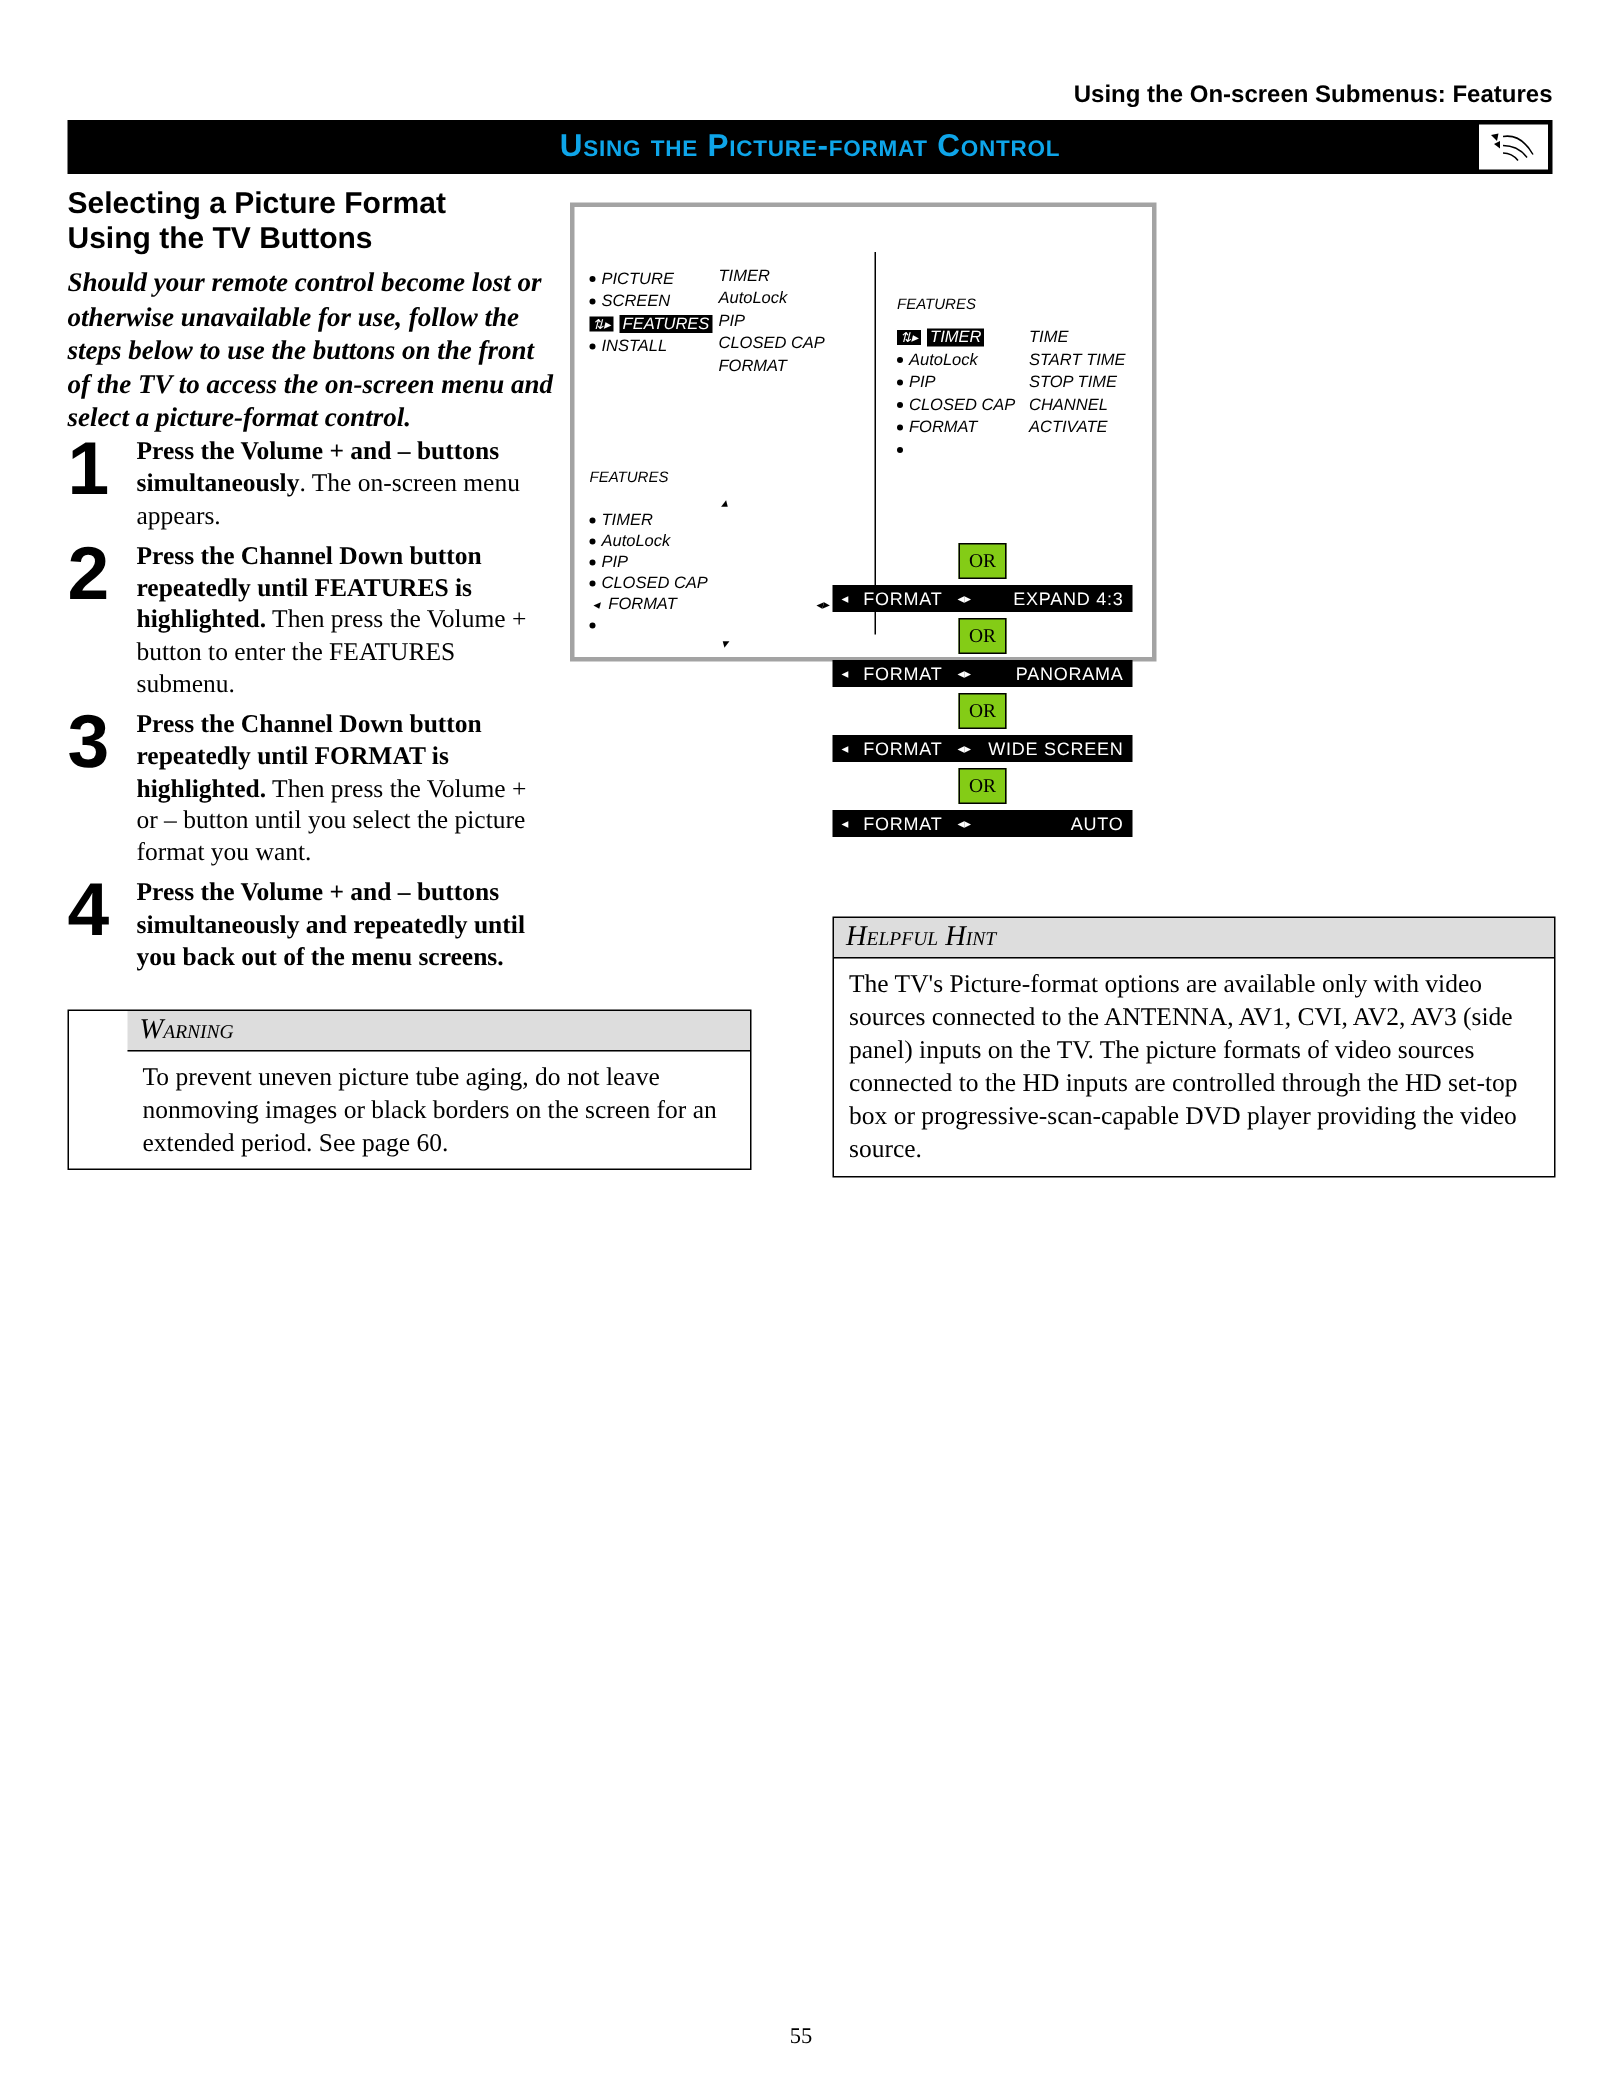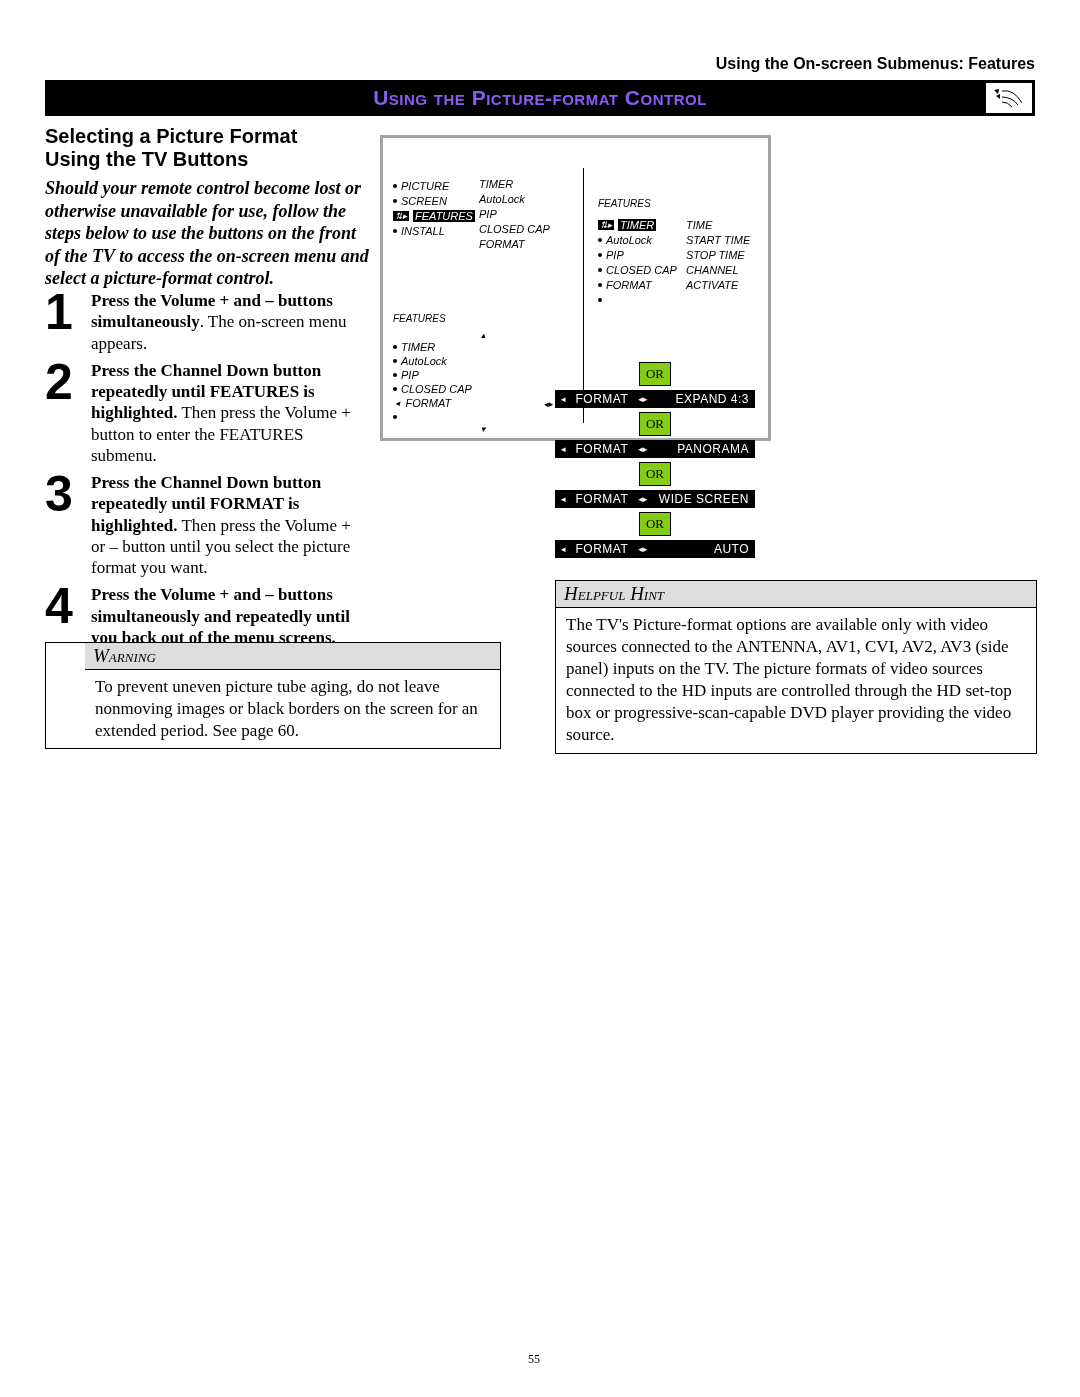--- a/index.html
+++ b/index.html
@@ -21,21 +21,21 @@
     right:45px;
     font-family:Arial,Helvetica,sans-serif;
     font-weight:bold;
     font-size:16px;
   }
   .titlebar{
     position:absolute;
     top:80px;left:45px;right:45px;
     height:36px;
     background:#000;
-    color:#8b5cf6;
+    color:#0ea5e9;
     font-family:Arial,Helvetica,sans-serif;
     font-weight:bold;
     font-size:21px;
     letter-spacing:.5px;
     display:flex;align-items:center;justify-content:center;
     font-variant:small-caps;
   }
   .titlebar .iconbox{
     position:absolute;right:3px;top:3px;
     width:46px;height:30px;background:#fff;
@@ -59,33 +59,34 @@
   .step{display:flex;gap:12px;margin-top:6px;}
   .step .num{
     font-family:Arial,Helvetica,sans-serif;
     font-weight:bold;font-size:50px;line-height:.9;width:34px;flex:none;
   }
   .step .txt{font-size:17px;line-height:1.25;}
   .step .txt b{font-weight:bold;}
   .box{
     border:1px solid #000;
     background:#fff;
+    margin-top:31px;
   }
   .boxhead{
     background:#ddd;
     border-bottom:1px solid #000;
     font-family:"Times New Roman",serif;
     font-style:italic;font-variant:small-caps;
     font-size:19px;padding:2px 8px;font-weight:500;
   }
   .boxbody{padding:6px 10px;font-size:17px;line-height:1.3;}
   #warning{position:absolute;top:642px;left:45px;width:415px;padding-left:39px;}
   #hint{position:absolute;top:580px;left:555px;width:480px;}
   .page-num{
-    position:absolute;bottom:30px;left:0;right:12px;text-align:center;font-size:12px;
+    position:absolute;bottom:30px;left:0;right:12px;text-align:center;font-size:15px;
   }
 
   
   .osd{
     position:absolute;
     top:135px;left:380px;
     width:385px;height:300px;
     border:3px solid #a3a3a3;
     font-family:Arial,Helvetica,sans-serif;
     font-size:11px;

